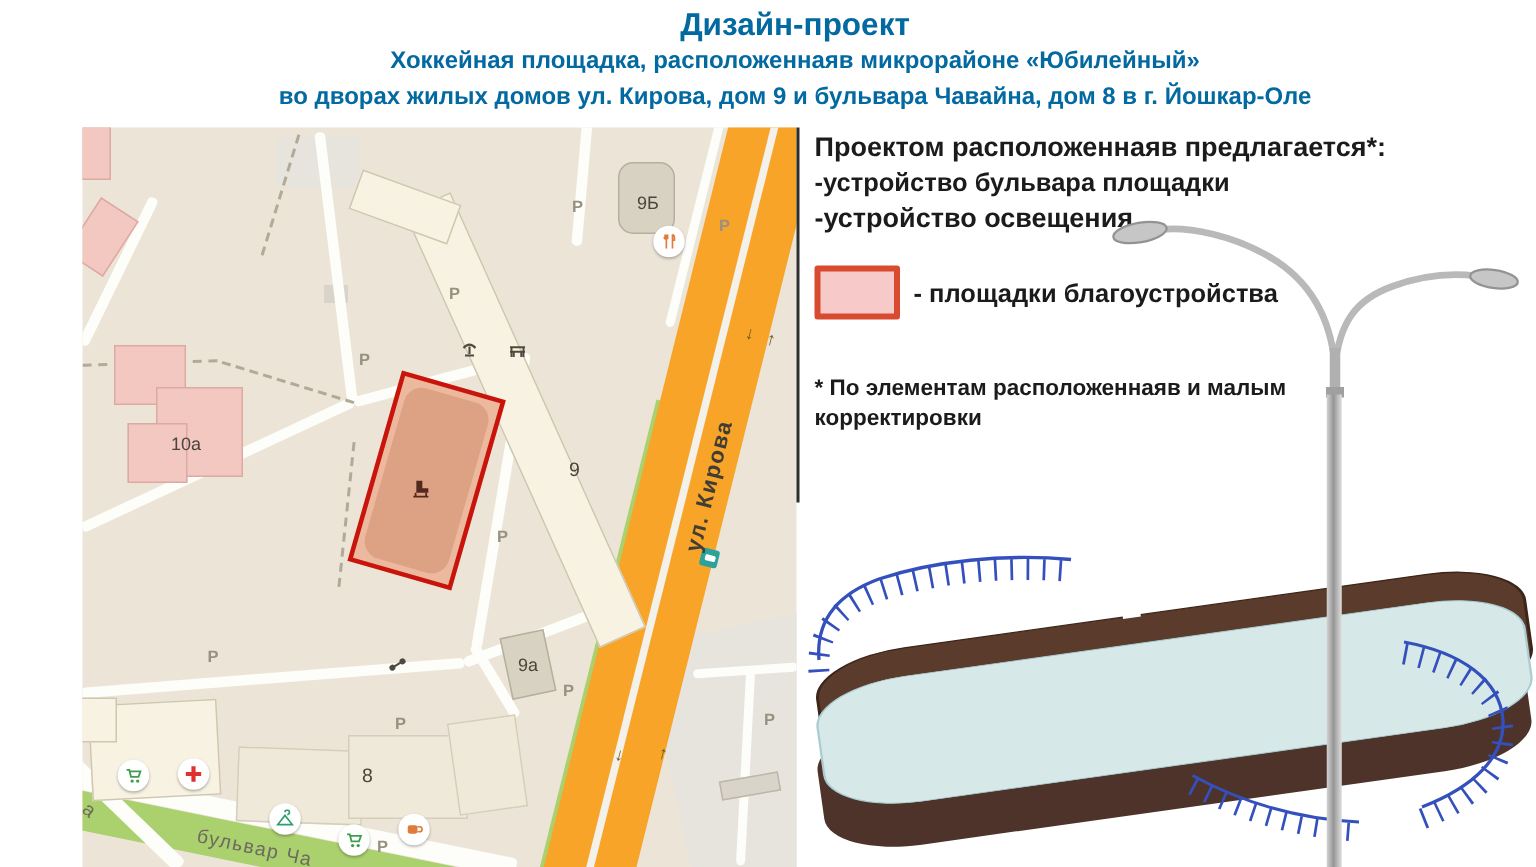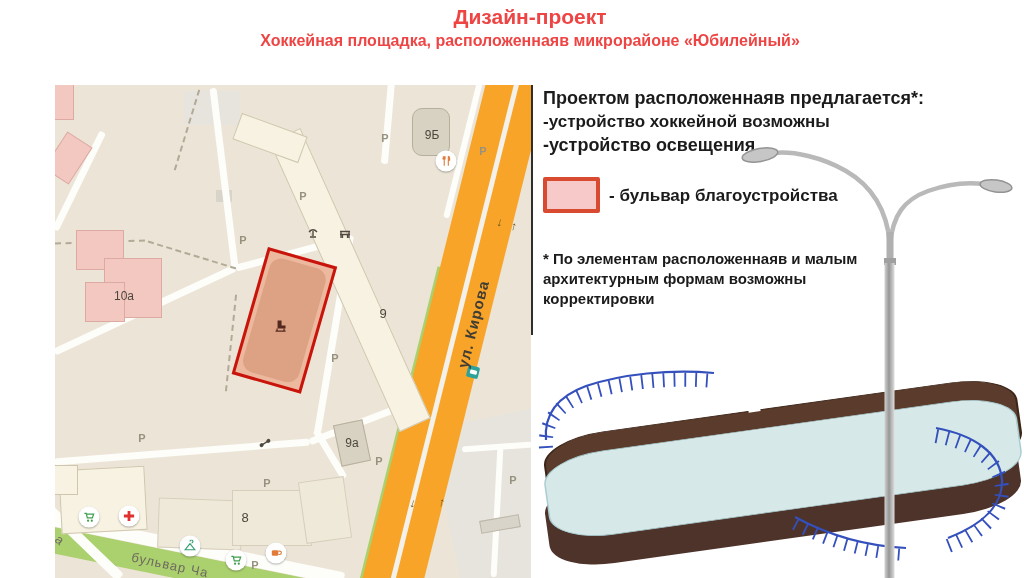--- a/index.html
+++ b/index.html
@@ -2,21 +2,21 @@
 <html><head>
 <meta charset="utf-8">
 <style>
   * { margin:0; padding:0; box-sizing:border-box; }
   html,body { width:1024px; height:578px; background:#fff; overflow:hidden;
     font-family:"Liberation Sans", sans-serif; position:relative; }
   .e { position:absolute; transform:translate(-50%,-50%) rotate(var(--r,0deg)); }
 
   
   .title-wrap { position:absolute; left:36px; width:988px; top:5px; text-align:center;
-    color:#ef4444; font-weight:bold; line-height:24px; }
+    color:#0369a1; font-weight:bold; line-height:24px; }
   .t1 { font-size:21px; }
   .t2,.t3 { font-size:16px; }
 
   
   .rp { position:absolute; left:543px; color:#1b1b1b; font-weight:bold; white-space:nowrap; }
   .rp-h { top:88px; font-size:18px; }
   .rp-i1 { top:112px; font-size:17px; }
   .rp-i2 { top:135px; font-size:18px; }
   .legend-swatch { position:absolute; left:543px; top:177px; width:57px; height:36px;
     background:#f8c9c9; border:4px solid #d94b31; border-radius:2px; }
@@ -53,20 +53,21 @@
   .boundary .inner { position:absolute; inset:4px; border-radius:12px; background:#dda184; }
 
   svg.overlay { position:absolute; left:0; top:0; z-index:6; pointer-events:none; }
 </style>
 </head>
 <body>
 
 <div class="title-wrap">
   <div class="t1">Дизайн-проект</div>
   <div class="t2">Хоккейная площадка, расположеннаяв микрорайоне «Юбилейный»</div>
+  <div class="t3">во дворах жилых домов ул. Кирова, дом 9 и бульвара Чавайна, дом 8 в г. Йошкар-Оле</div>
 </div>
 
 <div class="map">
 
   <div class="e green" style="left:398px;top:321px;width:520px;height:16px;--r:104deg"></div>
   <div class="e green" style="left:362px;top:372px;width:400px;height:14px;--r:104deg"></div>
   <div class="e green" style="left:342px;top:367px;width:380px;height:11px;--r:104deg"></div>
   <div class="e green" style="left:442px;top:150px;width:170px;height:14px;--r:104deg"></div>
   <div class="e green" style="left:135px;top:483px;width:310px;height:26px;--r:11.5deg"></div>
 
@@ -195,29 +196,28 @@
   <span class="e blab" style="left:297px;top:358px">9а</span>
   <span class="e blab" style="left:190px;top:432px;font-size:13px">8</span>
 
   <span class="e slab" style="left:115px;top:480px;--r:12deg">бульвар Ча</span>
   <span class="e slab" style="left:5px;top:455px;--r:38deg">а</span>
 </div>
 
 <div class="divider"></div>
 
 <div class="rp rp-h">Проектом расположеннаяв предлагается*:</div>
-<div class="rp rp-i1">-устройство хоккейной возможны</div>
+<div class="rp rp-i1">-устройство бульвара площадки</div>
 <div class="rp rp-i2">-устройство освещения</div>
 
 <div class="legend-swatch"></div>
-<div class="rp legend-label">- бульвар благоустройства</div>
+<div class="rp legend-label">- площадки благоустройства</div>
 
 <div class="note">
   <div>* По элементам расположеннаяв и малым</div>
-  <div>архитектурным формам возможны</div>
   <div>корректировки</div>
 </div>
 
 <svg class="overlay" width="1024" height="578" viewBox="0 0 1024 578">
   <defs>
     <linearGradient id="gradPole" x1="0" y1="0" x2="1" y2="0">
       <stop offset="0" stop-color="#d2d2d2"></stop>
         <stop offset="0.45" stop-color="#969696"></stop>
         <stop offset="1" stop-color="#dedede"></stop>
     </linearGradient>

